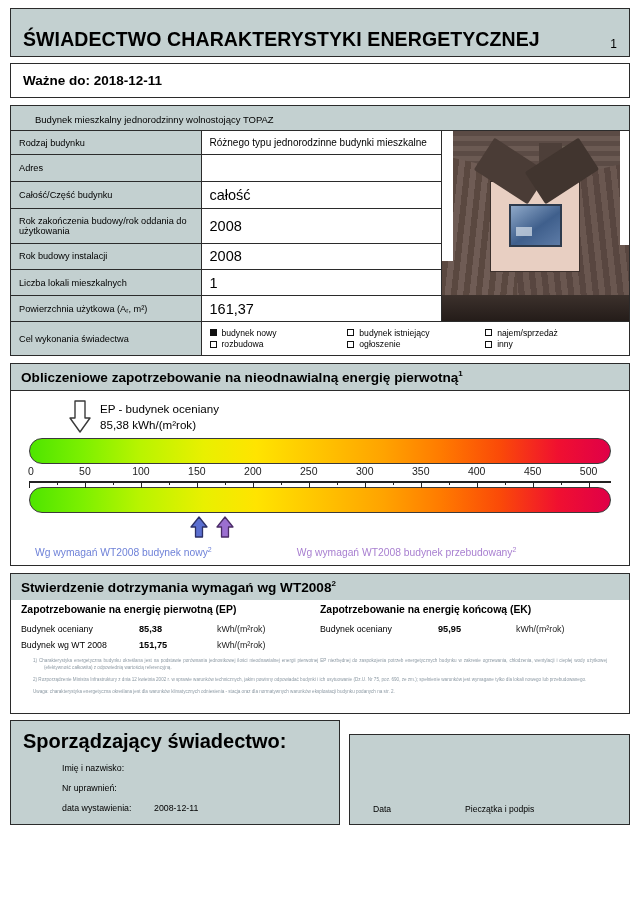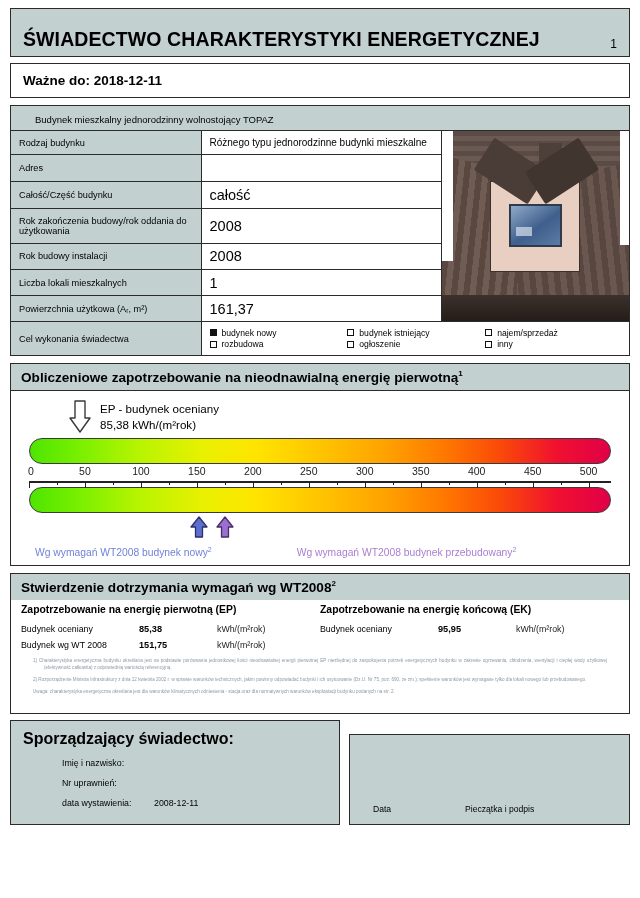--- a/index.html
+++ b/index.html
@@ -130,21 +130,21 @@
 
   .notes { padding:2px 12px 4px 12px; color:#8d9aa4; font-size:4.6px;
            line-height:1.5; text-align:justify; }
   .notes p { margin:0 0 5px 0; }
   .notes .ind { padding-left:11px; text-indent:-11px; }
 
   
   .foot { display:flex; gap:9px; height:105px; }
   .foot-l { width:330px; padding:9px 12px; position:relative; }
   .foot-r { flex:1; position:relative; }
-  .foot-l h2 { margin:0 0 7px 0; font-size:16px; font-weight:bold; }
+  .foot-l h2 { margin:0 0 7px 0; font-size:20px; font-weight:bold; }
   .fl-row { font-size:8.8px; margin:10px 0 0 0; display:flex;padding-left:39px; }
   .fl-row .k { width:92px; }
   .fl-row .d { }
   .foot-r .inner { position:absolute; left:0; right:0; top:14px; bottom:0;
                    background:#c3d0d0; border:1px solid #2b2b2b; }
   .foot-r .lbls { position:absolute; left:0; right:0; bottom:11px;
                   display:flex; font-size:8.6px; padding-left:24px; }
   .foot-r .lbls .a { width:92px; }
 </style>
 </head>

